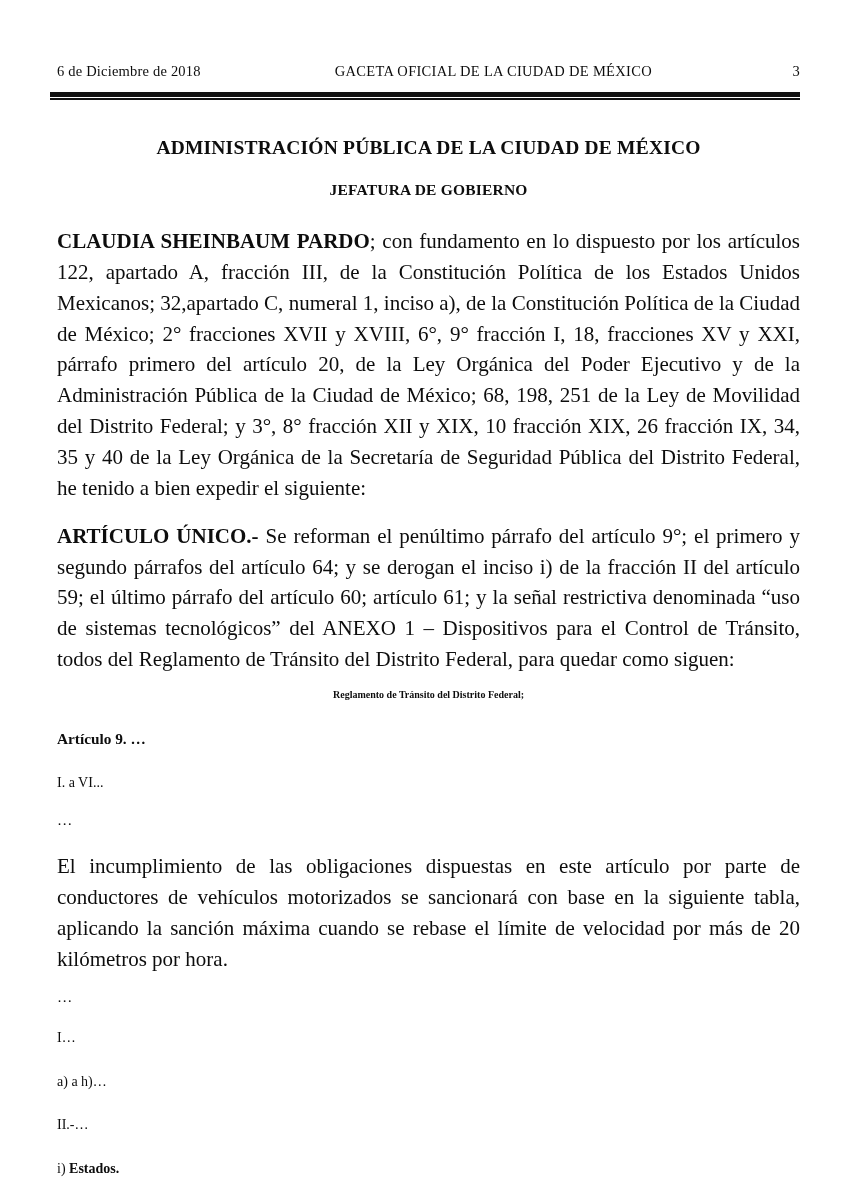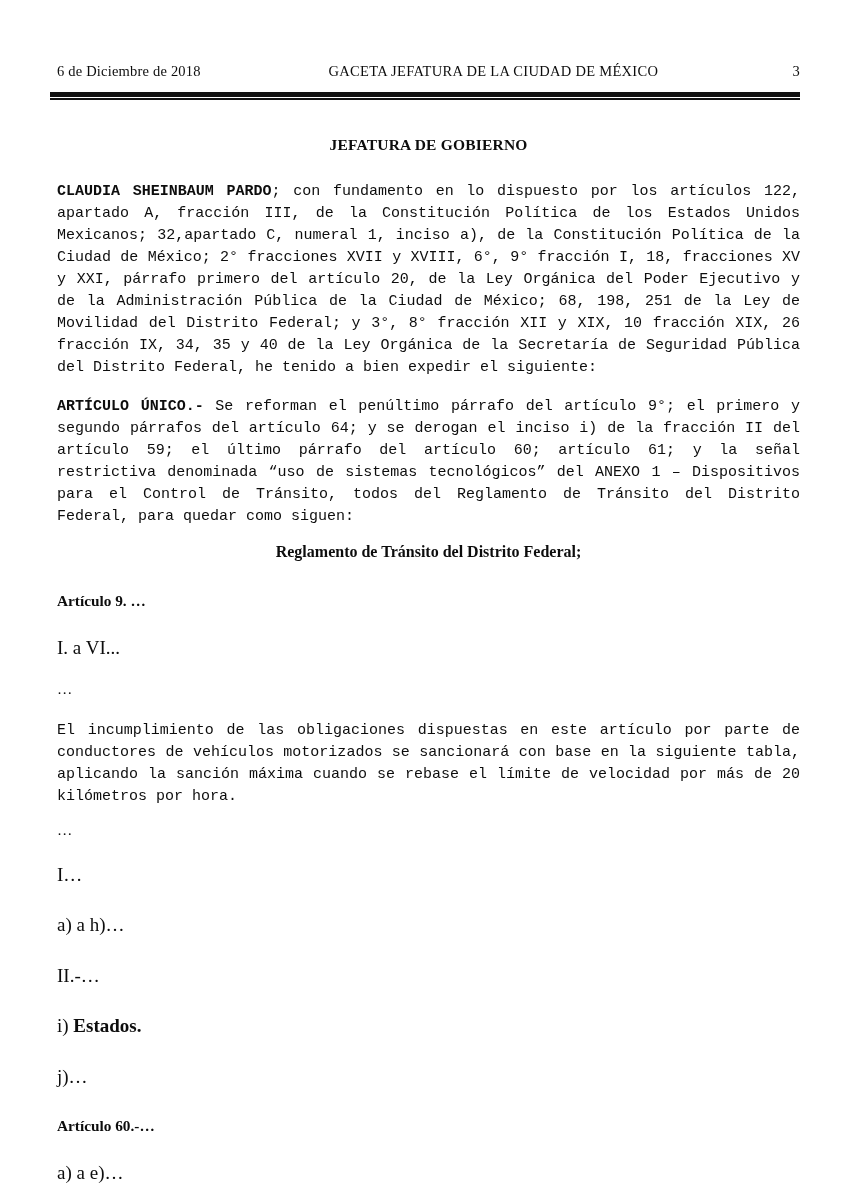--- a/index.html
+++ b/index.html
@@ -91,52 +91,51 @@
     text-align: center;
     font-weight: bold;
     font-size: 15.5px;
     letter-spacing: 0.2px;
     margin: 0 0 26px 0;
     line-height: 1.2;
   }
 
   p.para {
     margin: 0 0 13px 0;
-    font-size: 15px;
+    font-size: 21px;
     line-height: 1.47;
     text-align: justify;
     text-justify: inter-word;
     hyphens: none;
-    font-family: Liberation Mono, monospace;
   }
   p.para.lead {
     margin-bottom: 17px;
   }
   p.heading-block {
     font-weight: bold;
     text-align: justify;
     margin: 0 0 16px 0;
     font-size: 15.3px;
     line-height: 1.47;
   }
   p.centered-sub {
     text-align: center;
     font-weight: bold;
-    font-size: 16px;
+    font-size: 10px;
     margin: 0 0 26px 0;
     line-height: 1.4;
   }
   p.art-head {
     font-weight: bold;
     font-size: 15.3px;
     margin: 0 0 24px 0;
     line-height: 1.4;
   }
   p.plain-line {
-    font-size: 19px;
+    font-size: 14px;
     margin: 0 0 24px 0;
     line-height: 1.4;
   }
   p.plain-line.tight {
     margin-bottom: 18px;
   }
   p.dots {
     font-size: 15.3px;
     margin: 0 0 22px 0;
     line-height: 1.2;
@@ -145,32 +144,33 @@
   b { font-weight: bold; }
   .inline-normal { font-weight: normal; }
 </style>
 </head>
 <body>
 
 <div class="page">
 
   <div class="page-header">
     <span class="header-date">6 de Diciembre de 2018</span>
-    <span class="header-title">GACETA JEFATURA DE LA CIUDAD DE MÉXICO</span>
+    <span class="header-title">GACETA OFICIAL DE LA CIUDAD DE MÉXICO</span>
     <span class="header-pageno">3</span>
   </div>
 
   <div class="header-rule">
     <div class="bar-thick"></div>
     <div class="bar-gap"></div>
     <div class="bar-thin"></div>
   </div>
 
   <div class="body-area">
 
+    <h1 class="doc-title">ADMINISTRACIÓN PÚBLICA DE LA CIUDAD DE MÉXICO</h1>
     <h2 class="doc-subtitle">JEFATURA DE GOBIERNO</h2>
 
     <p class="para lead"><b>CLAUDIA SHEINBAUM PARDO</b><span>; con fundamento en lo dispuesto por los artículos 122, apartado A, fracción III, de la Constitución Política de los Estados Unidos Mexicanos; 32,apartado C, numeral 1, inciso a), de la Constitución Política de la Ciudad de México; 2° fracciones XVII y XVIII, 6°, 9° fracción I, 18, fracciones XV y XXI, párrafo primero del artículo 20, de la Ley Orgánica del Poder Ejecutivo y de la Administración Pública de la Ciudad de México; 68, 198, 251 de la Ley de Movilidad del Distrito Federal; y 3°, 8° fracción XII y XIX, 10 fracción XIX, 26 fracción IX, 34, 35 y 40 de la Ley Orgánica de la Secretaría de Seguridad Pública del Distrito Federal, he tenido a bien expedir el siguiente:</span></p>
 
 
     <p class="para"><b>ARTÍCULO ÚNICO.-</b><span> Se reforman el penúltimo párrafo del artículo 9°; el primero y segundo párrafos del artículo 64; y se derogan el inciso i) de la fracción II del artículo 59; el último párrafo del artículo 60; artículo 61; y la señal restrictiva denominada “uso de sistemas tecnológicos” del ANEXO 1 – Dispositivos para el Control de Tránsito, todos del Reglamento de Tránsito del Distrito Federal, para quedar como siguen:</span></p>
 
     <p class="centered-sub">Reglamento de Tránsito del Distrito Federal;</p>
 
     <p class="art-head">Artículo 9. …</p>

